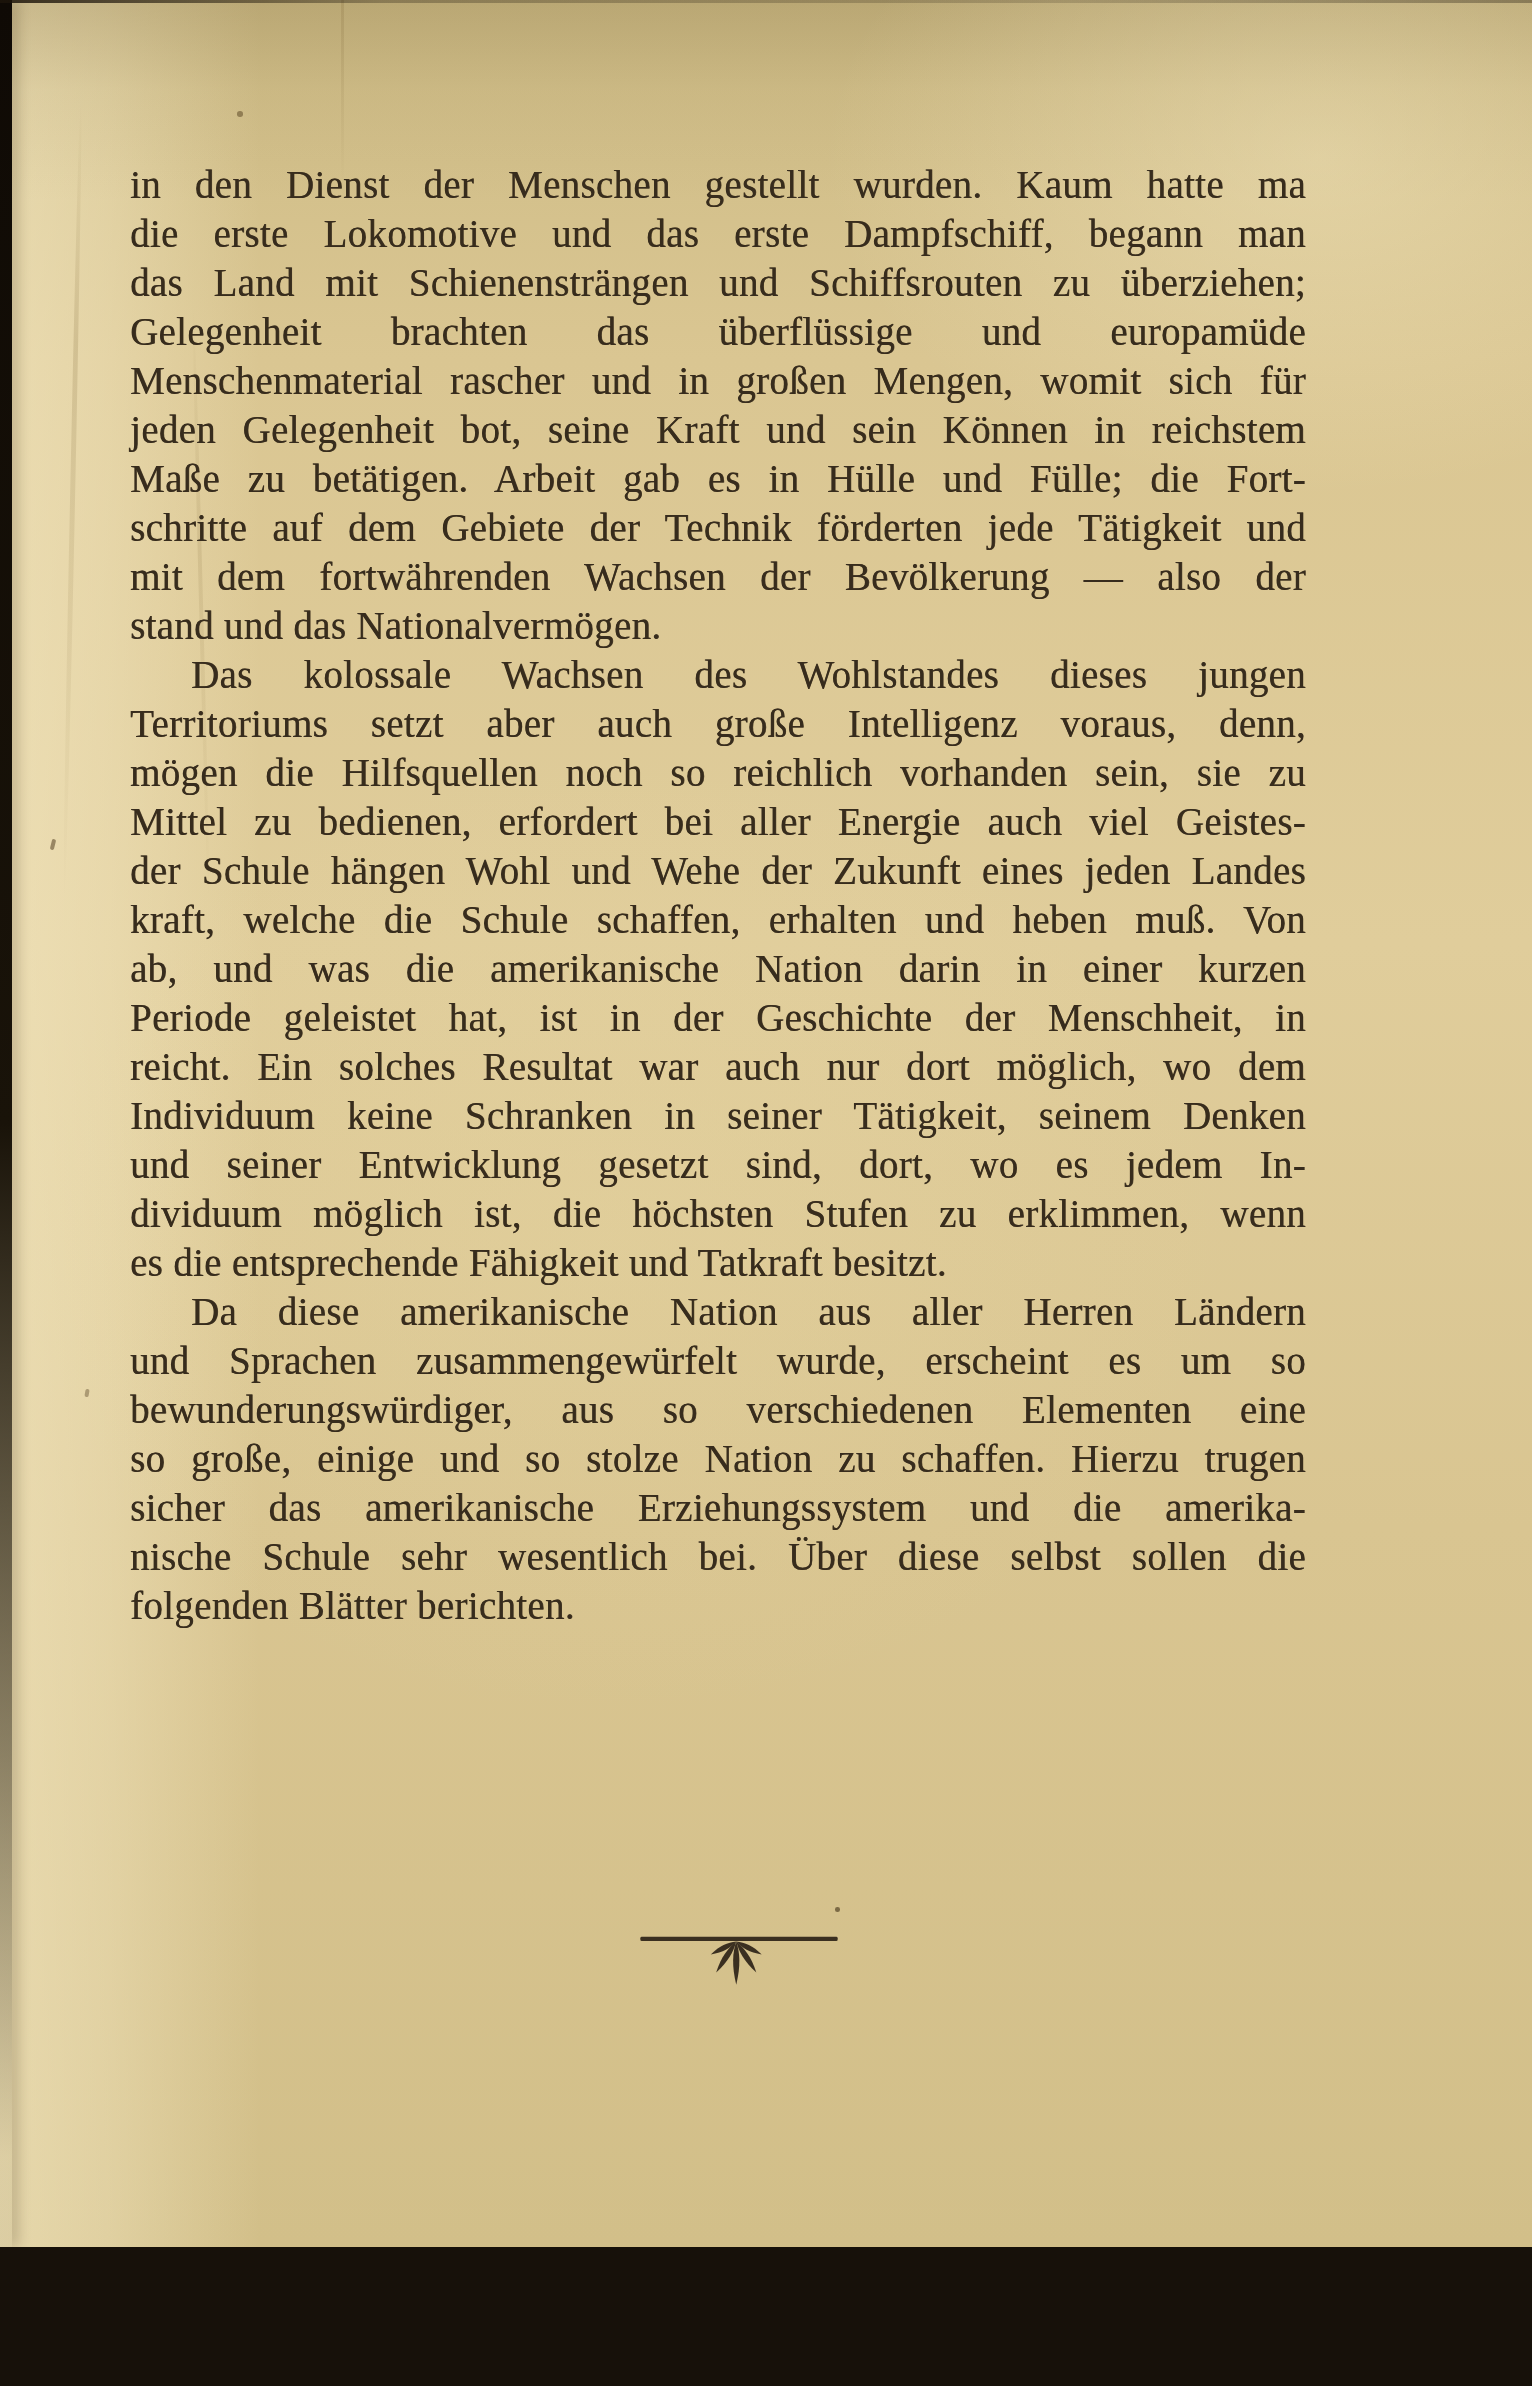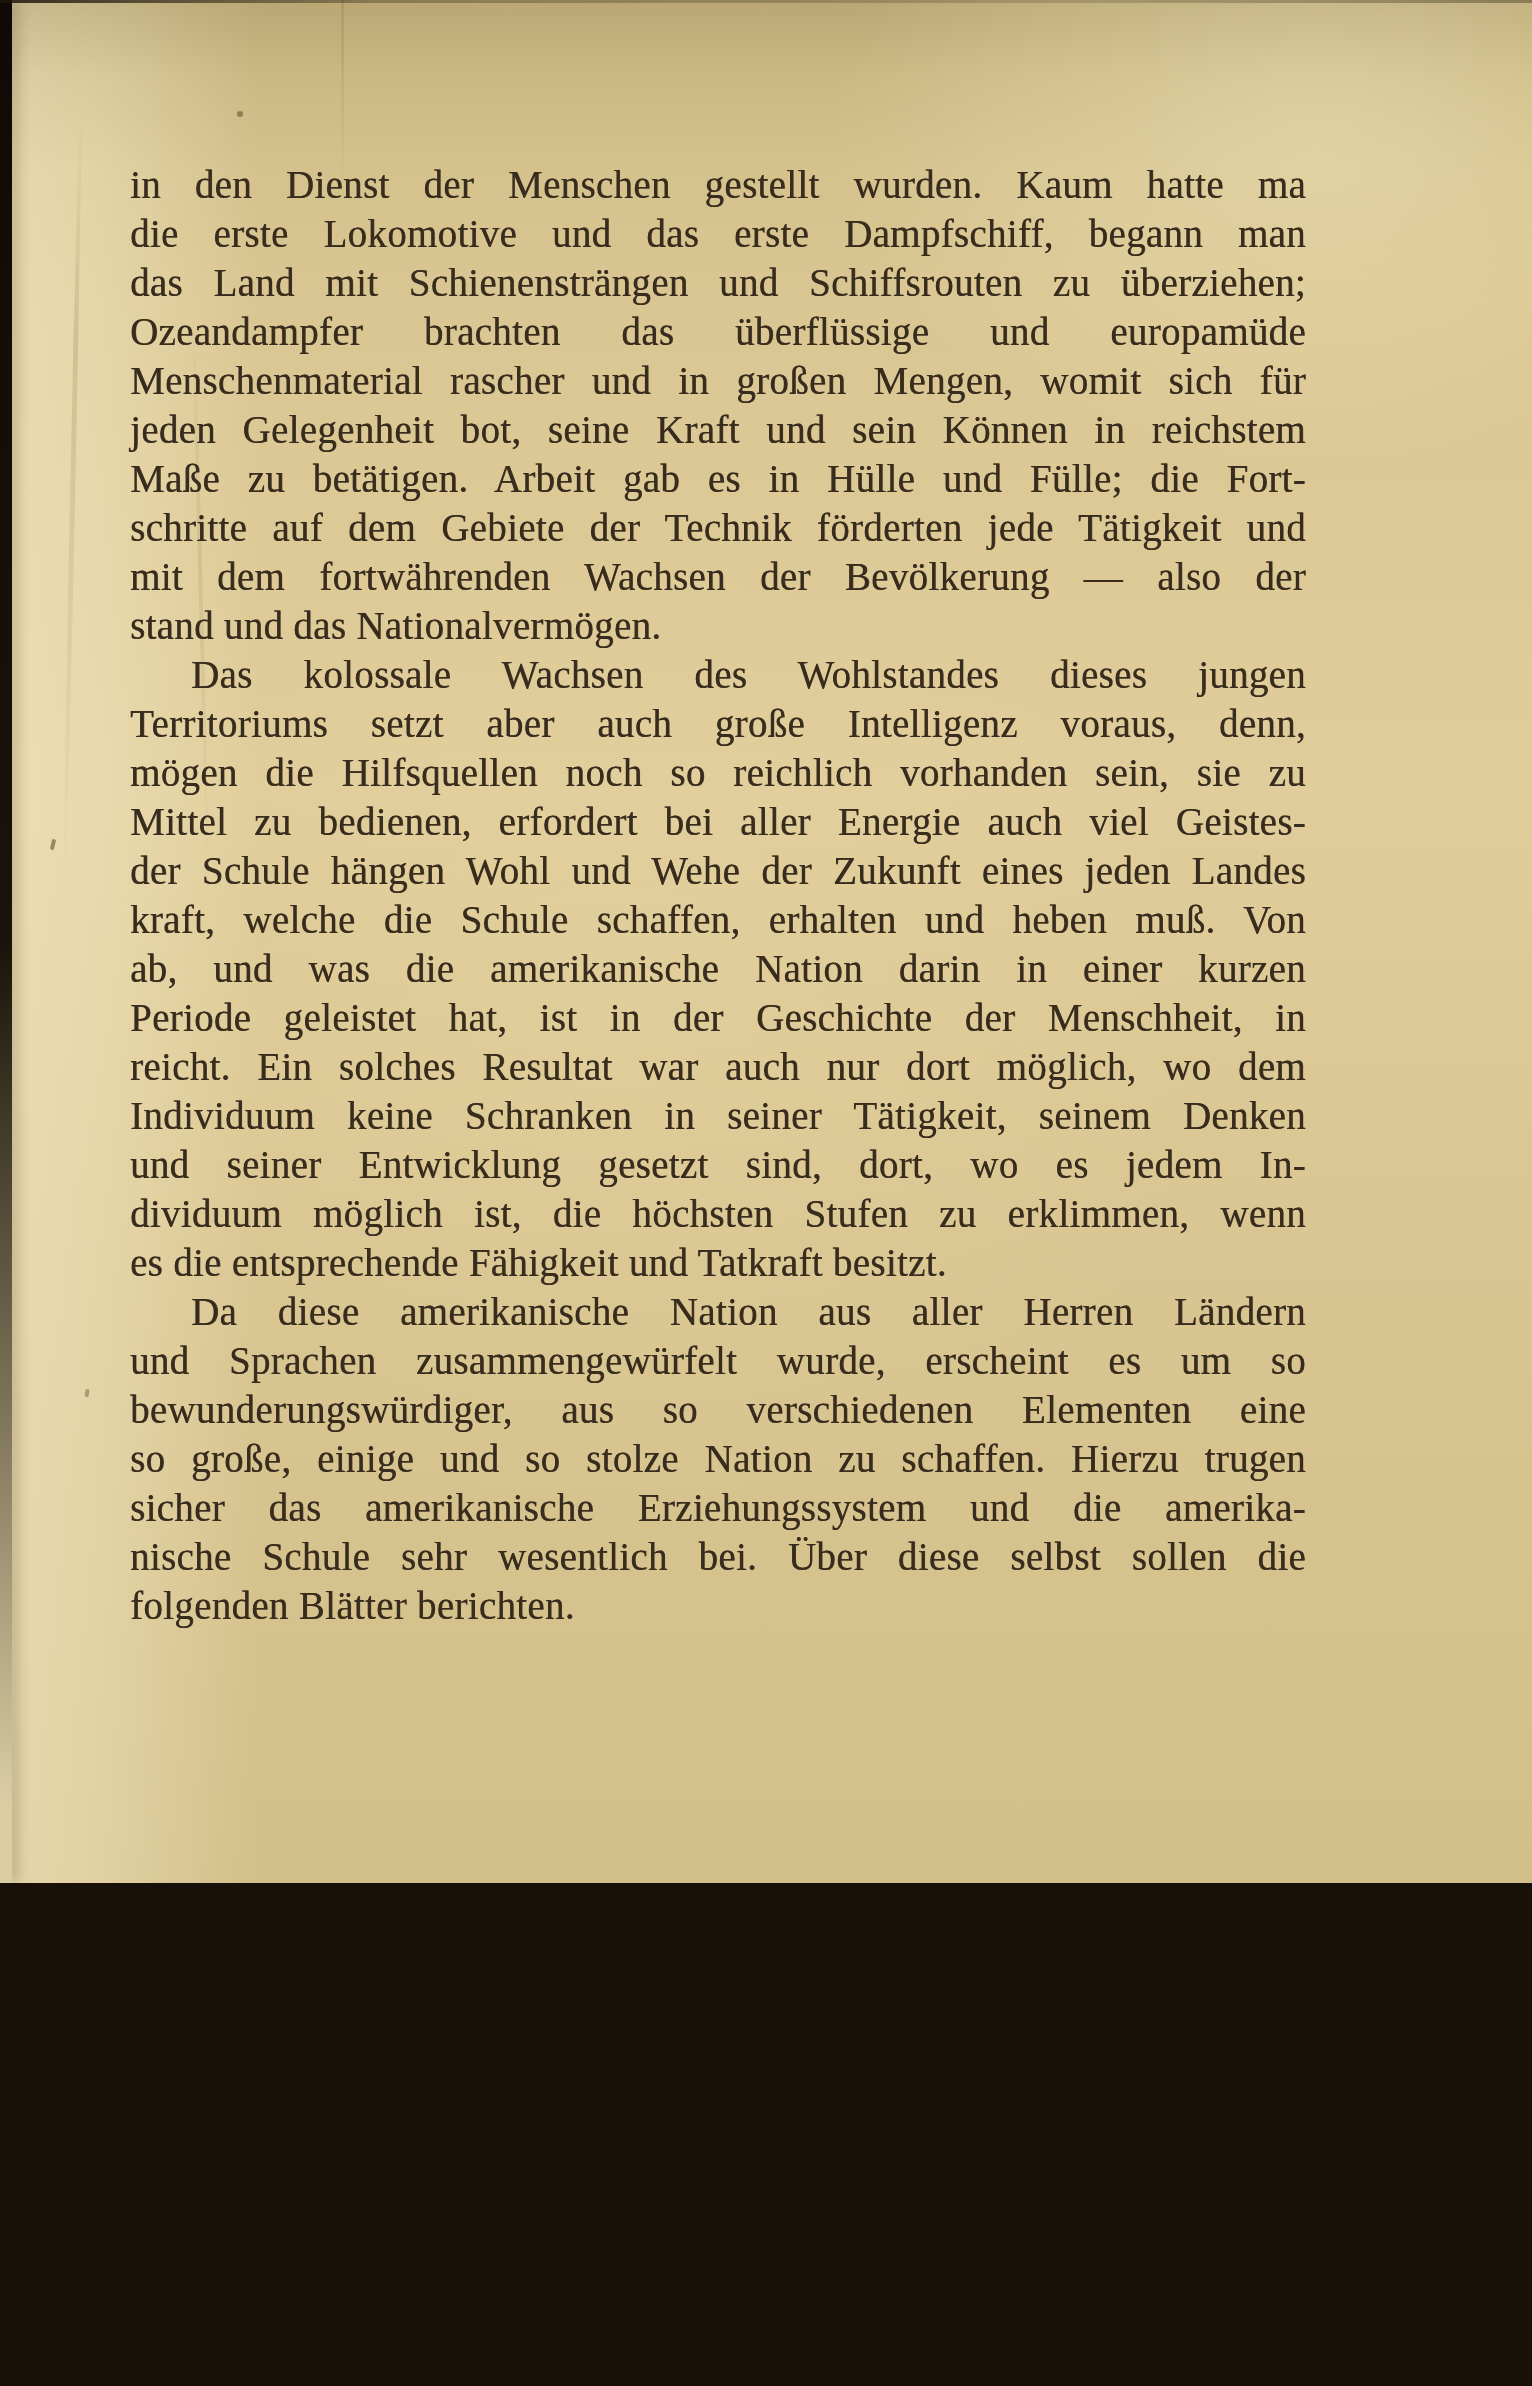--- a/index.html
+++ b/index.html
@@ -2,21 +2,21 @@
 <html style="font-size:15px"><head>
 <meta charset="utf-8">
 <style>
   html,body{margin:0;padding:0;}
   body{
     width:1532px;height:2387px;overflow:hidden;
     background:#17110a;
     font-family:"Liberation Serif", serif;
   }
   .page{
-    position:relative;width:1532px;height:1883px;overflow:hidden;
+    position:relative;width:1532px;height:2247px;overflow:hidden;
     background:
       radial-gradient(ellipse 705px 482px at 86% 7%, rgba(248,236,198,0.40), rgba(248,236,198,0) 70%),
       radial-gradient(ellipse 835px 649px at 40% 55%, rgba(240,224,170,0.18), rgba(240,224,170,0) 75%),
       linear-gradient(180deg, rgba(140,120,75,0.30) 0%, rgba(140,120,75,0.08) 4%, rgba(140,120,75,0) 9%),
       linear-gradient(90deg, rgba(247,236,200,0.55) 0%, rgba(247,236,200,0.38) 7%, rgba(247,236,200,0) 17%),
       linear-gradient(180deg, #cdbb85 0%, #dac692 16%, #e0cd9b 42%, #d9c591 68%, #d2bf89 100%);
   }
   
   .page::before{
     content:"";position:absolute;left:0;top:0;width:12px;height:100%;z-index:5;
@@ -63,21 +63,21 @@
 <div class="page">
 
   <div class="crease c1"></div>
   <div class="crease c2"></div>
   <div class="crease c3"></div>
 
   <div class="text-block" id="text-block">
       <div class="line">in den Dienst der Menschen gestellt wurden. Kaum hatte ma</div>
       <div class="line">die erste Lokomotive und das erste Dampfschiff, begann man</div>
       <div class="line">das Land mit Schienensträngen und Schiffsrouten zu überziehen;</div>
-      <div class="line">Ozeandampfer brachten das überflüssige und europamüde</div>
+      <div class="line">Gelegenheit brachten das überflüssige und europamüde</div>
       <div class="line">Menschenmaterial rascher und in großen Mengen, womit sich für</div>
       <div class="line">jeden Gelegenheit bot, seine Kraft und sein Können in reichstem</div>
       <div class="line">Maße zu betätigen. Arbeit gab es in Hülle und Fülle; die Fort-</div>
       <div class="line">schritte auf dem Gebiete der Technik förderten jede Tätigkeit und</div>
       <div class="line">mit dem fortwährenden Wachsen der Bevölkerung — also der</div>
       <div class="line last">stand und das Nationalvermögen.</div>
       <div class="line indent">Das kolossale Wachsen des Wohlstandes dieses jungen</div>
       <div class="line">Territoriums setzt aber auch große Intelligenz voraus, denn,</div>
       <div class="line">mögen die Hilfsquellen noch so reichlich vorhanden sein, sie zu</div>
       <div class="line">Mittel zu bedienen, erfordert bei aller Energie auch viel Geistes-</div>

